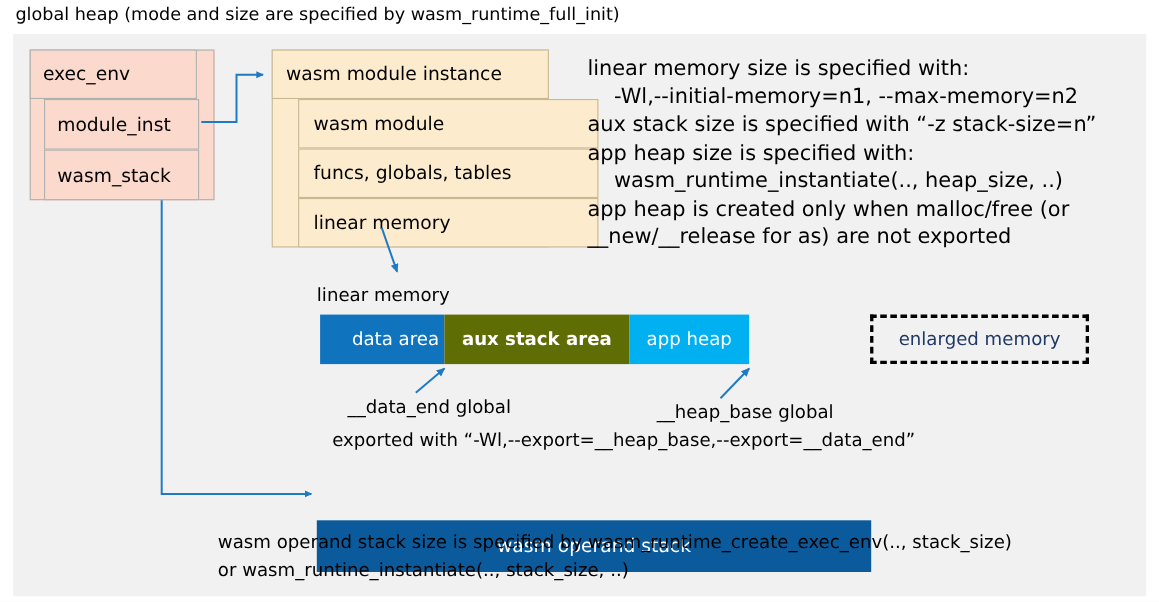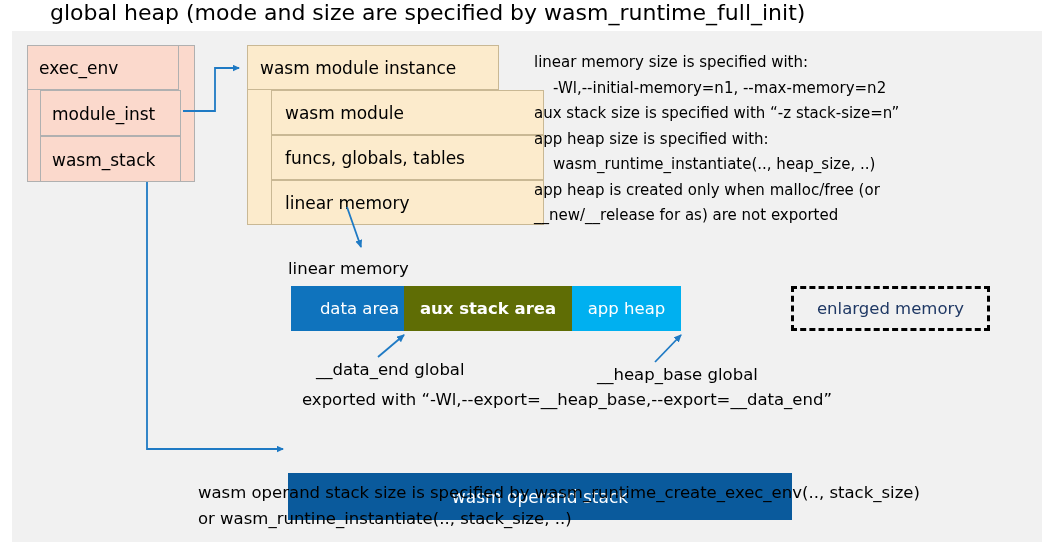--- a/index.html
+++ b/index.html
@@ -8,21 +8,21 @@
     background:#ffffff;
     font-family:"DejaVu Sans","Liberation Sans",sans-serif;
     color:#000;
     overflow:hidden;
     position:relative;
   }
   #root{position:absolute;left:0;top:0;width:1054px;height:547px;}
 
   .title{
     position:absolute;left:14px;top:3px;
-    font-size:22px;line-height:20px;white-space:nowrap;margin-left:36px;
+    font-size:16px;line-height:20px;white-space:nowrap;
   }
 
   .panel{
     position:absolute;left:12px;top:31px;
     width:1030px;height:511px;
     background:#f1f1f1;
   }
 
   
   .box{position:absolute;box-sizing:border-box;}
@@ -46,21 +46,21 @@
     white-space:nowrap;
   }
   .exec-head .boxlabel{left:11px;top:14px;}
   .exec-row .boxlabel{left:11px;top:15px;}
   .wmi-head .boxlabel{left:12px;top:14px;}
   .wmi-row .boxlabel{left:13px;top:14px;}
 
   
   .notes{
     position:absolute;left:534px;top:50px;
-    font-size:15px;line-height:25.5px;
+    font-size:19px;line-height:25.5px;
     white-space:pre;
   }
 
   
   .lm-caption{position:absolute;left:288px;top:259px;font-size:16.5px;}
 
   .mem{position:absolute;top:286px;height:45px;box-sizing:border-box;
        display:flex;align-items:center;justify-content:center;
        color:#ffffff;font-size:16.5px;white-space:nowrap;}
   .mem.seg1{left:291px;width:113px;}

